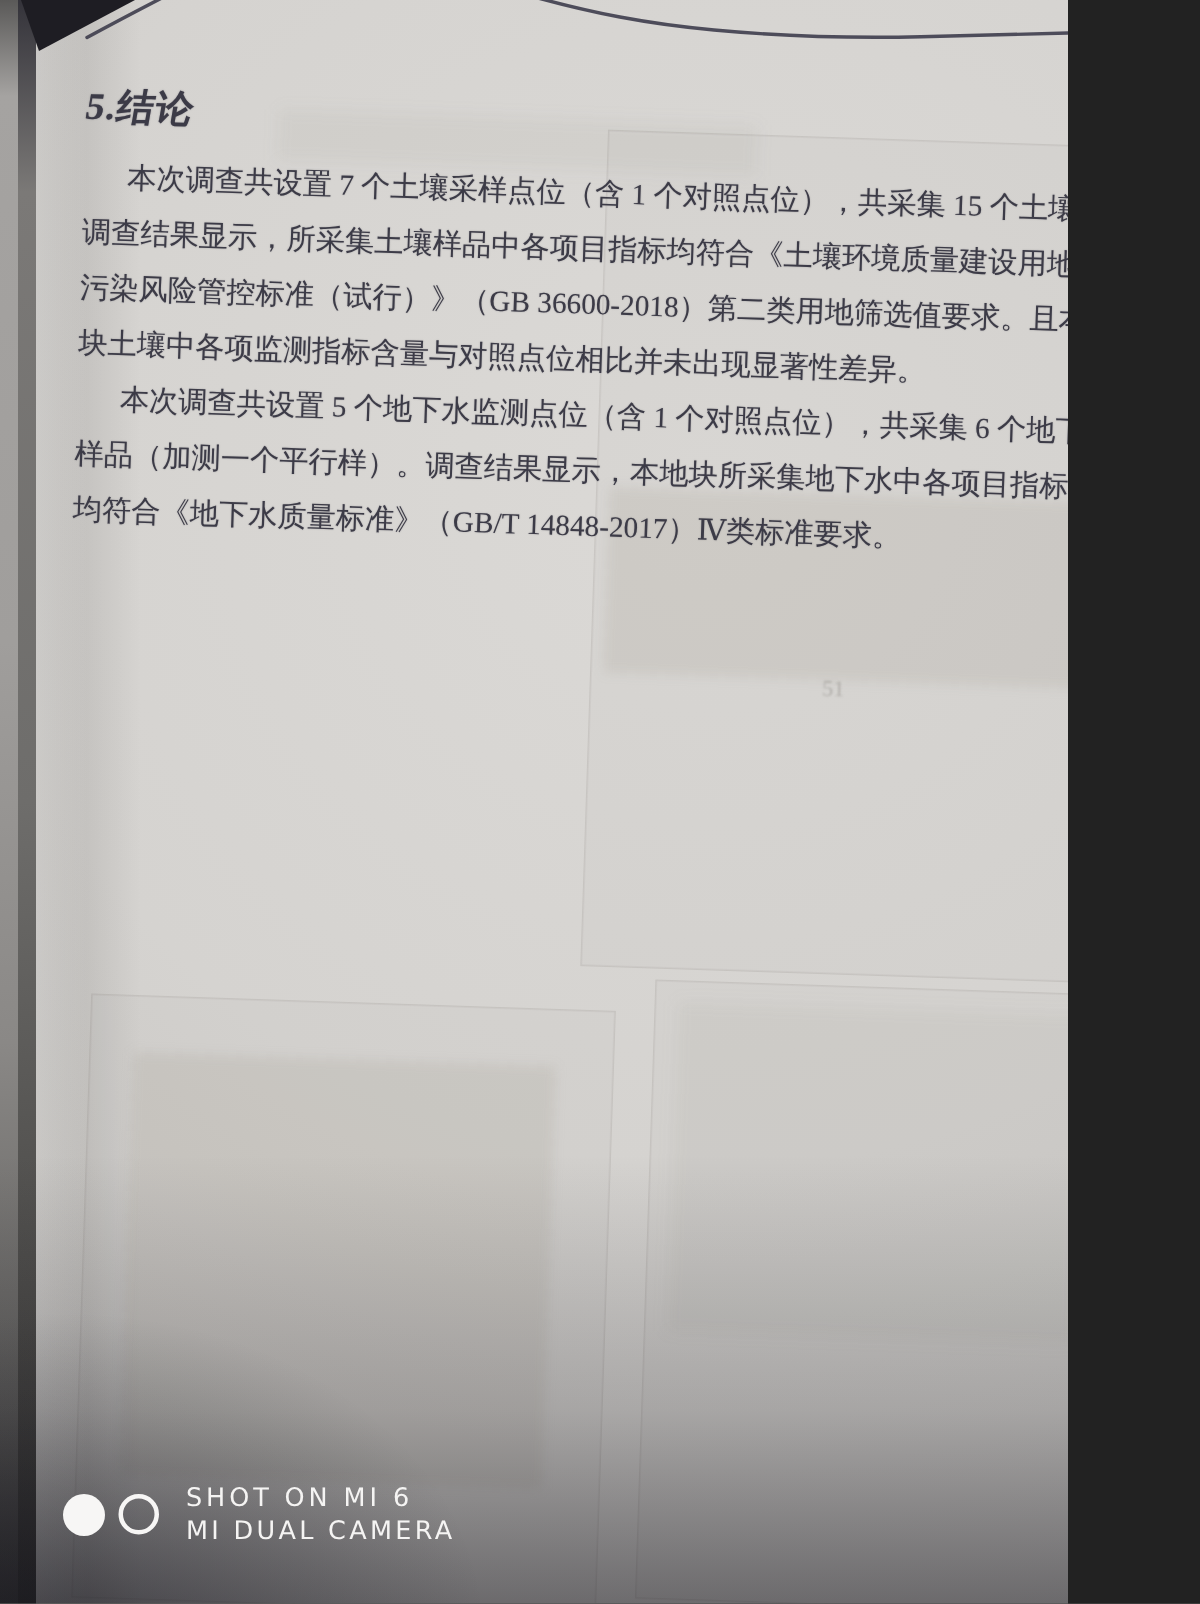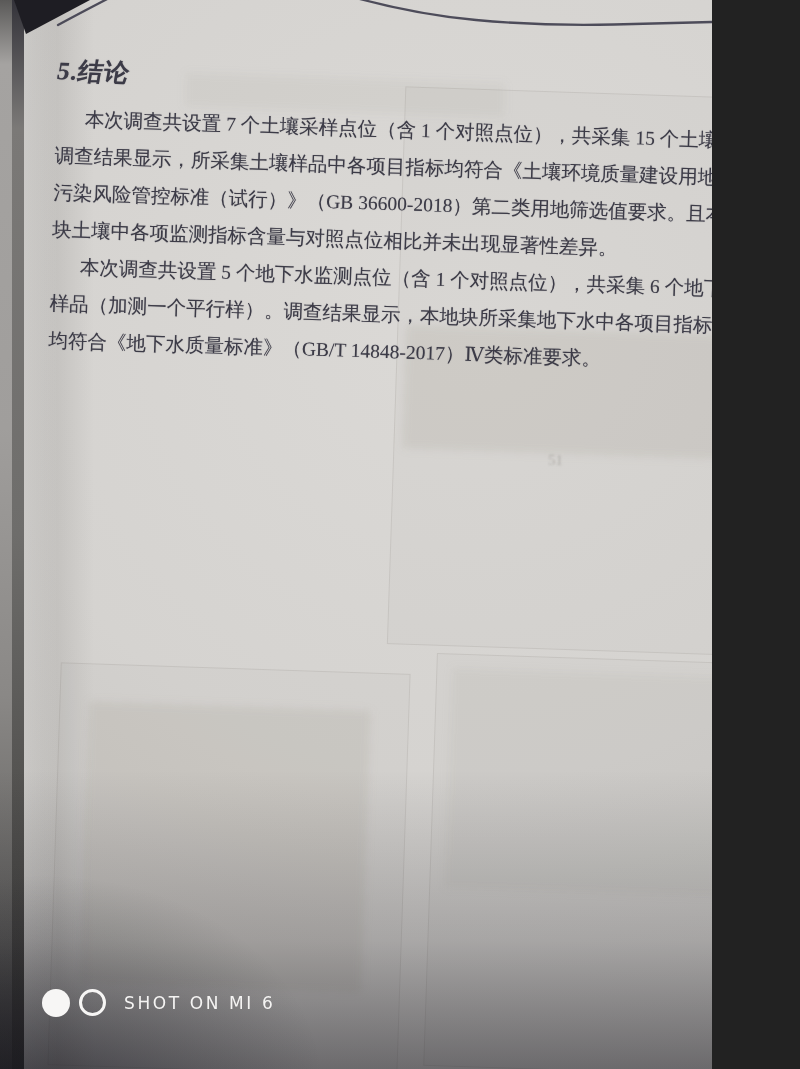--- a/index.html
+++ b/index.html
@@ -120,16 +120,17 @@
 
   <div class="bottom-shade"></div>
 
   <div class="watermark">
     <div class="wm-circles">
       <div class="wm-dot"></div>
       <div class="wm-ring"></div>
     </div>
     <div class="wm-text">
       <div class="wm-l1">SHOT ON MI 6</div>
+      <div class="wm-l2">MI DUAL CAMERA</div>
     </div>
   </div>
 
 </div>
 
 </body></html>

